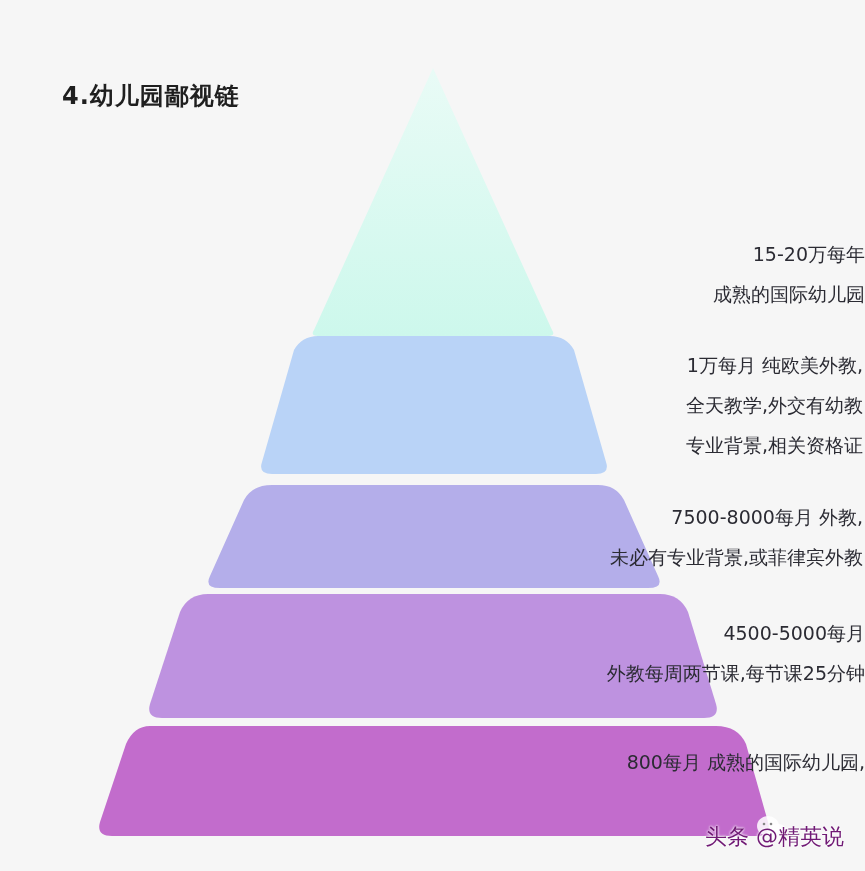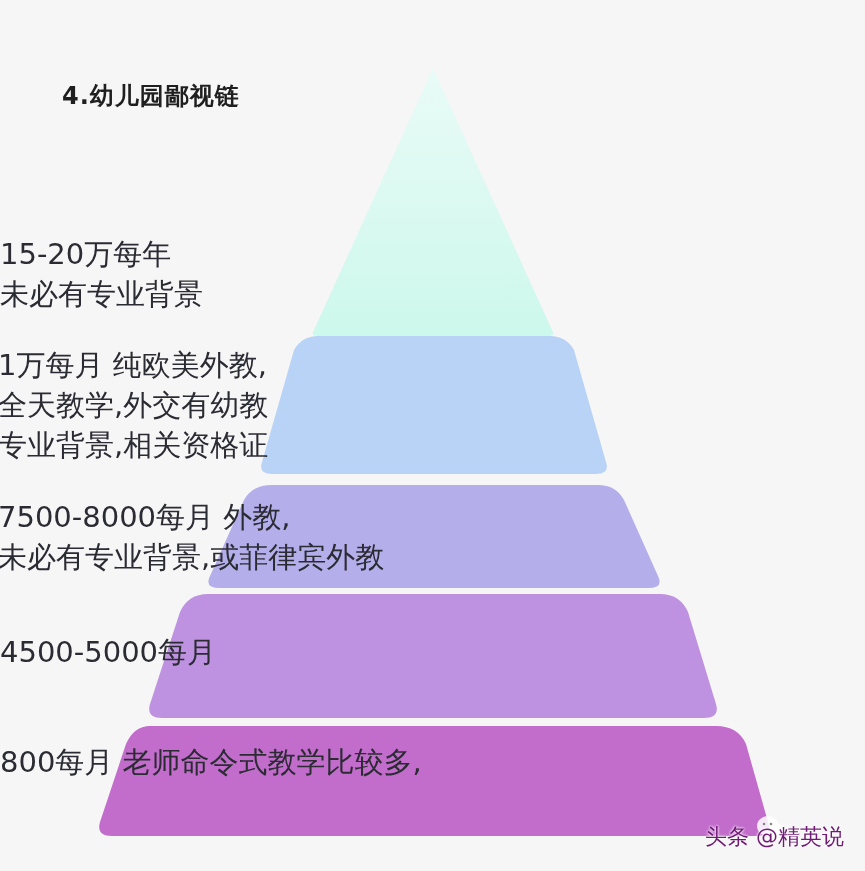--- a/index.html
+++ b/index.html
@@ -6,22 +6,22 @@
   body {
     width:865px; height:871px; background:#f6f6f6; position:relative; overflow:hidden;
     font-family: "DejaVu Sans", "Liberation Sans", sans-serif;
   }
   .title {
     position:absolute; left:62px; top:80px; font-size:24px; font-weight:bold; color:#1f1f1f;
     letter-spacing:1px;
   }
   svg.pyr { position:absolute; left:0; top:0; }
   .tier-text {
-    position:absolute; left:0; width:865px; text-align:left; color:#2b2b33;
-    font-size:29px; line-height:40px;
+    position:absolute; left:0; width:865px; text-align:right; color:#2b2b33;
+    font-size:19px; line-height:40px;
   }
   .tier-text .line { display:block; }
   .watermark {
     position:absolute; left:705px; top:822px; font-size:22px; color:#701a75;
     text-shadow: 0 0 2px #fff, 0 0 3px #fff;
   }
   .wm-icon { position:absolute; left:752px; top:812px; }
 </style>
 </head>
 <body>
@@ -42,40 +42,41 @@
 
   <path d="M272,485 L598,485 Q616,485 624,500 L658,576 Q664,588 648,588 L220,588 Q204,588 210,576 L244,500 Q252,485 272,485 Z" fill="#b4aeea"></path>
 
   <path d="M208,594 L660,594 Q680,594 688,612 L716,704 Q720,718 704,718 L162,718 Q146,718 150,704 L180,612 Q188,594 208,594 Z" fill="#be92e0"></path>
 
   <path d="M150,726 L716,726 Q738,726 746,744 L768,822 Q772,836 756,836 L112,836 Q96,836 100,822 L126,744 Q134,726 150,726 Z" fill="#c26ccc"></path>
 </svg>
 
 <div class="tier-text" style="top:234px;">
   <span class="line">15-20万每年</span>
-  <span class="line">未必有专业背景</span>
+  <span class="line">成熟的国际幼儿园</span>
 </div>
 
 <div class="tier-text" style="top:345px; left:-2px;">
   <span class="line">1万每月  纯欧美外教,</span>
   <span class="line">全天教学,外交有幼教</span>
   <span class="line">专业背景,相关资格证</span>
 </div>
 
 <div class="tier-text" style="top:497px; left:-2px;">
   <span class="line">7500-8000每月 外教,</span>
   <span class="line">未必有专业背景,或菲律宾外教</span>
 </div>
 
-<div class="tier-text" style="top:632px;">
+<div class="tier-text" style="top:613px;">
   <span class="line">4500-5000每月</span>
+  <span class="line">外教每周两节课,每节课25分钟</span>
 </div>
 
 <div class="tier-text" style="top:742px;">
-  <span class="line">800每月 老师命令式教学比较多,</span>
+  <span class="line">800每月 成熟的国际幼儿园,</span>
 </div>
 
 <svg class="wm-icon" width="40" height="34" viewBox="0 0 40 34">
   <ellipse cx="16" cy="14" rx="11" ry="10" fill="#ffffff" fill-opacity="0.85"></ellipse>
   <ellipse cx="26" cy="20" rx="9" ry="8" fill="#ffffff" fill-opacity="0.85"></ellipse>
   <circle cx="12" cy="12" r="1.3" fill="#888"></circle>
   <circle cx="19" cy="12" r="1.3" fill="#888"></circle>
 </svg>
 <div class="watermark">头条 @精英说</div>
 

